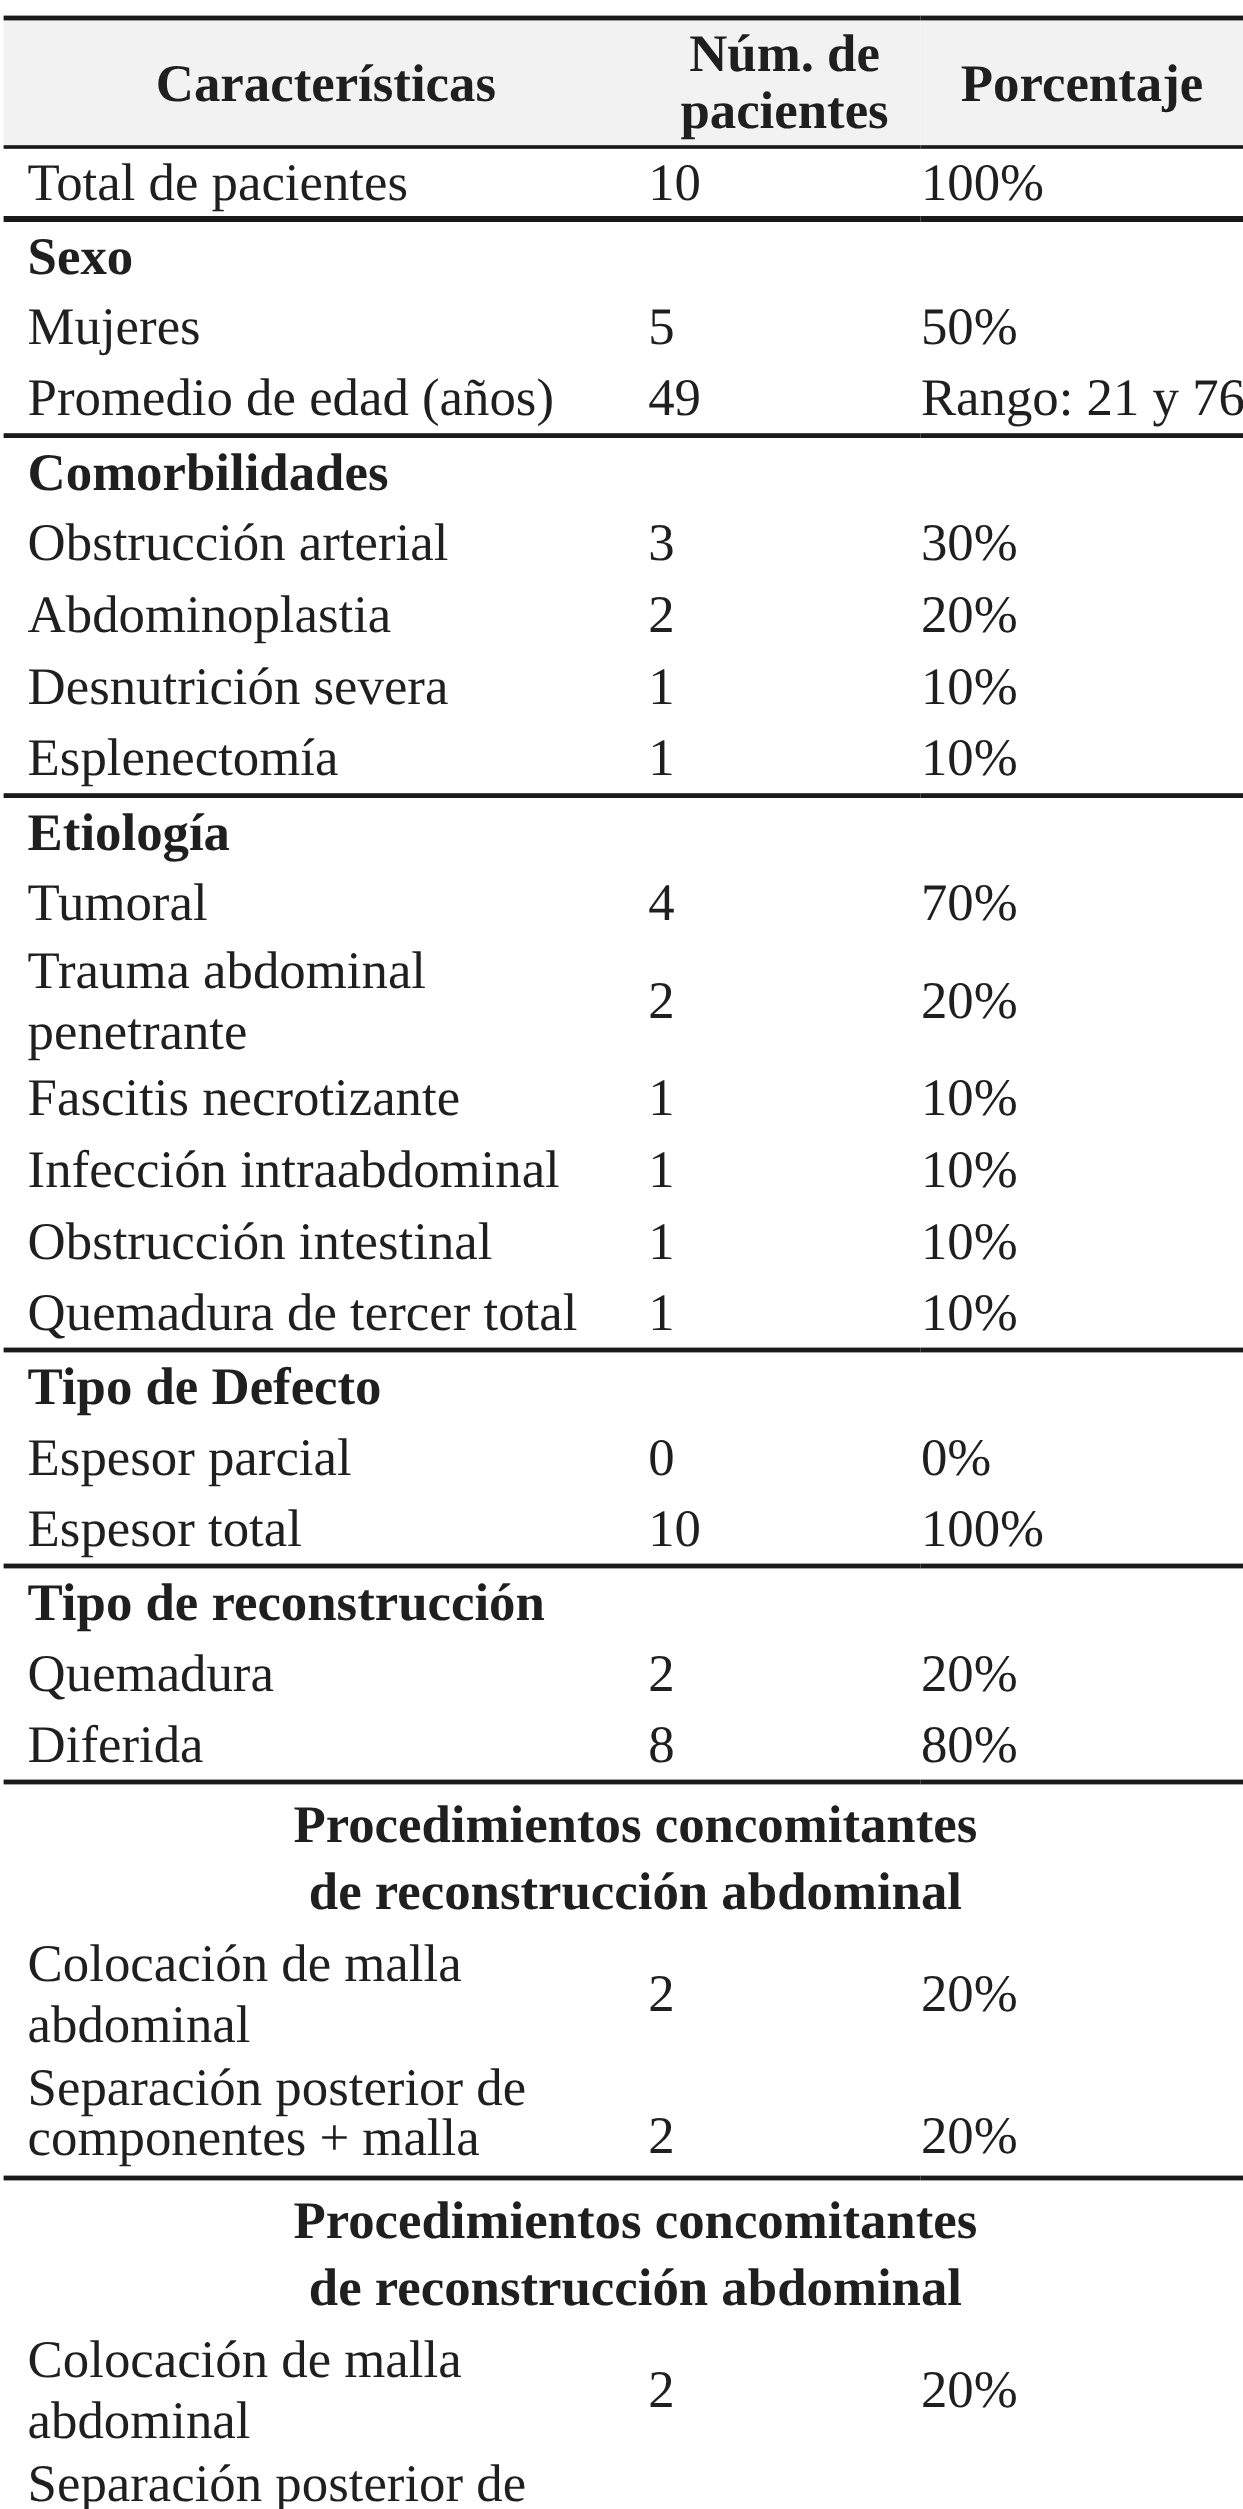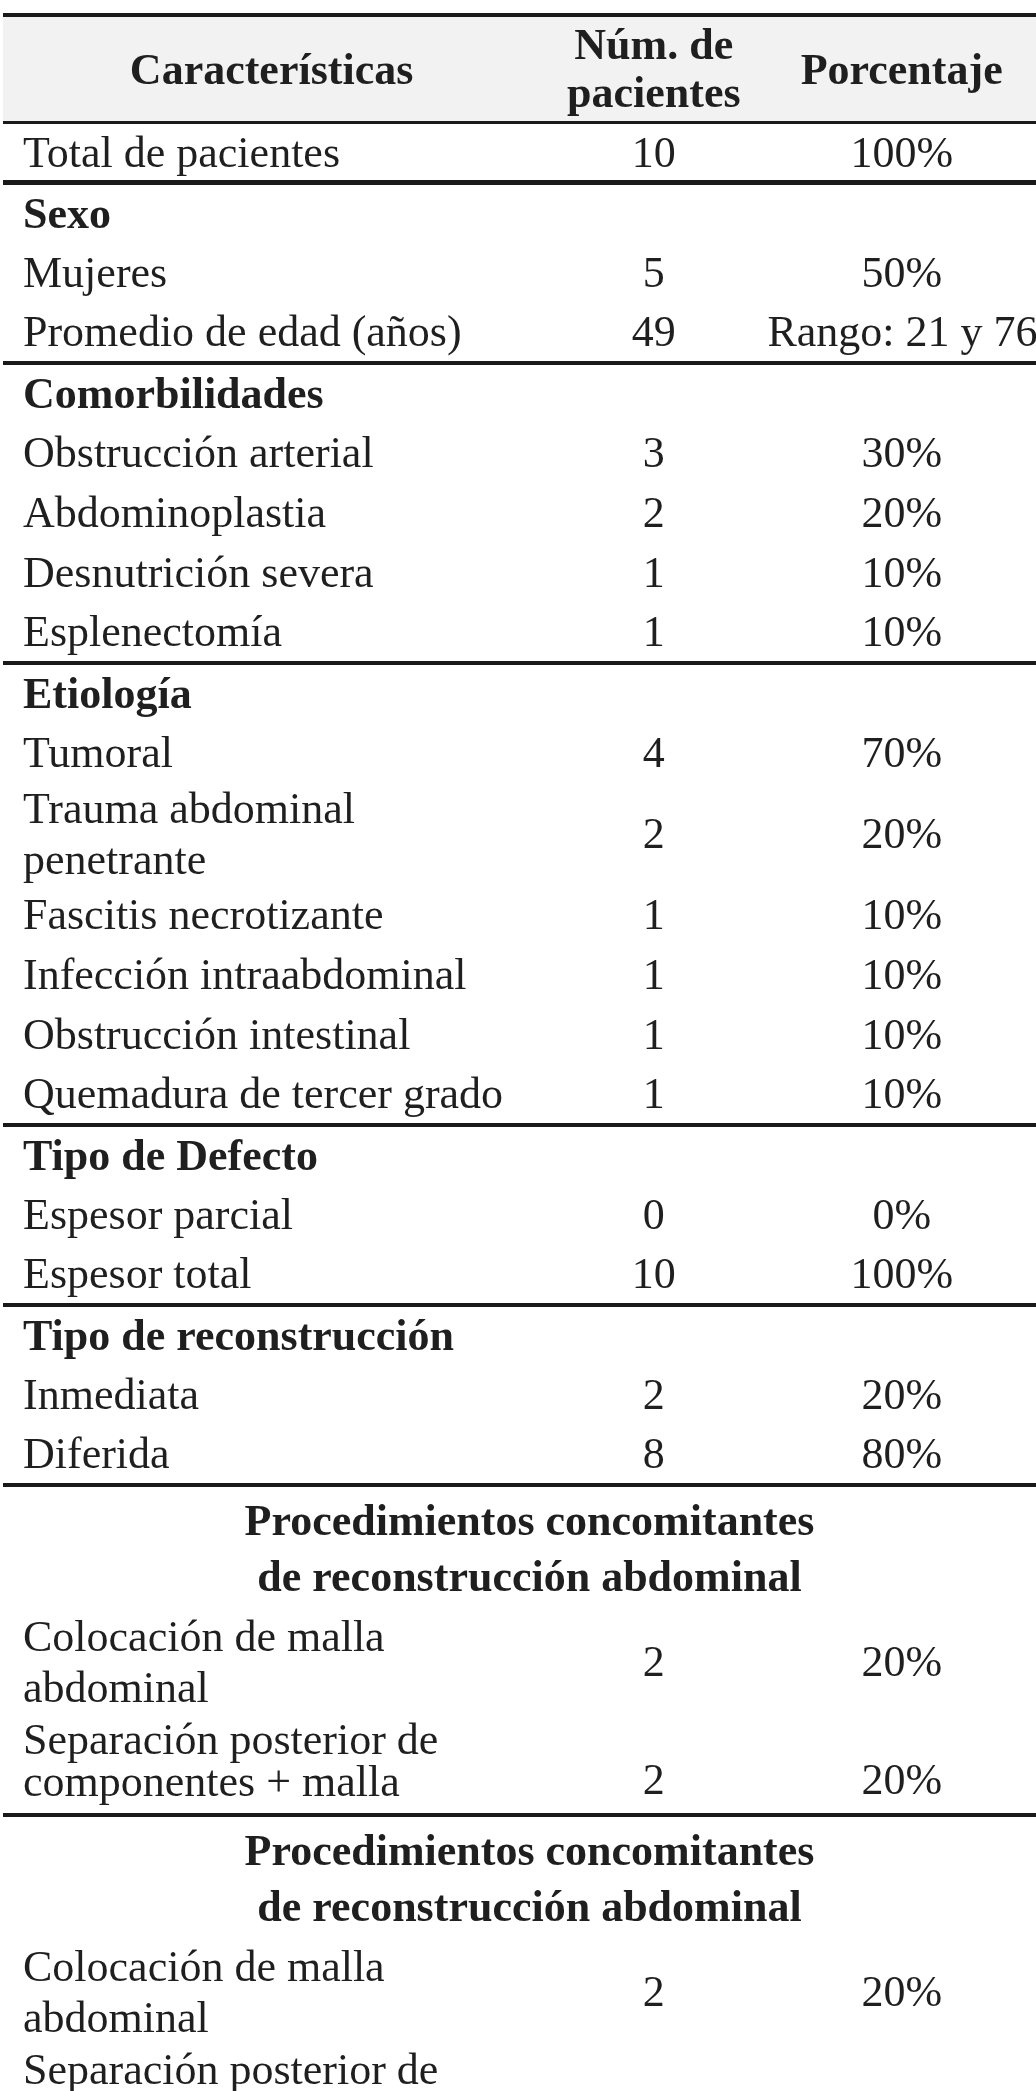--- a/index.html
+++ b/index.html
@@ -34,21 +34,21 @@
     height:103px;
     font-weight:bold;
     text-align:center;
     vertical-align:middle;
     padding:4px 2px;
   }
   th .hline{line-height:48px;}
   td{vertical-align:middle;padding:0;}
   tr.r td{height:60px;}
   td.label-cell{text-align:left;padding-left:20px;}
-  td.num-cell,td.pct-cell{text-align:center;}
+  td.num-cell,td.pct-cell{}
   td.pct-right{text-align:left;padding-right:6px;white-space:nowrap;}
   tr.total-row{border-bottom:5px solid var(--border);}
   tr.section-start{border-top:4px solid var(--border);}
   td.sec-cell{
     font-weight:bold;
     text-align:left;
     padding-left:20px;
     height:60px;
   }
   td.sec-cell-2line{
@@ -152,21 +152,21 @@
     <td class="label-cell">Infección intraabdominal</td>
     <td class="num-cell">1</td>
     <td class="pct-cell">10%</td>
   </tr>
   <tr class="r">
     <td class="label-cell">Obstrucción intestinal</td>
     <td class="num-cell">1</td>
     <td class="pct-cell">10%</td>
   </tr>
   <tr class="r">
-    <td class="label-cell">Quemadura de tercer grado</td>
+    <td class="label-cell">Quemadura de tercer total</td>
     <td class="num-cell">1</td>
     <td class="pct-cell">10%</td>
   </tr>
 
   <tr class="r section-start">
     <td class="sec-cell" colspan="3">Tipo de Defecto</td>
   </tr>
   <tr class="r">
     <td class="label-cell">Espesor parcial</td>
     <td class="num-cell">0</td>
@@ -175,21 +175,21 @@
   <tr class="r">
     <td class="label-cell">Espesor total</td>
     <td class="num-cell">10</td>
     <td class="pct-cell">100%</td>
   </tr>
 
   <tr class="r section-start">
     <td class="sec-cell" colspan="3">Tipo de reconstrucción</td>
   </tr>
   <tr class="r">
-    <td class="label-cell">Inmediata</td>
+    <td class="label-cell">Quemadura</td>
     <td class="num-cell">2</td>
     <td class="pct-cell">20%</td>
   </tr>
   <tr class="r">
     <td class="label-cell">Diferida</td>
     <td class="num-cell">8</td>
     <td class="pct-cell">80%</td>
   </tr>
 
   <tr class="section-start">

